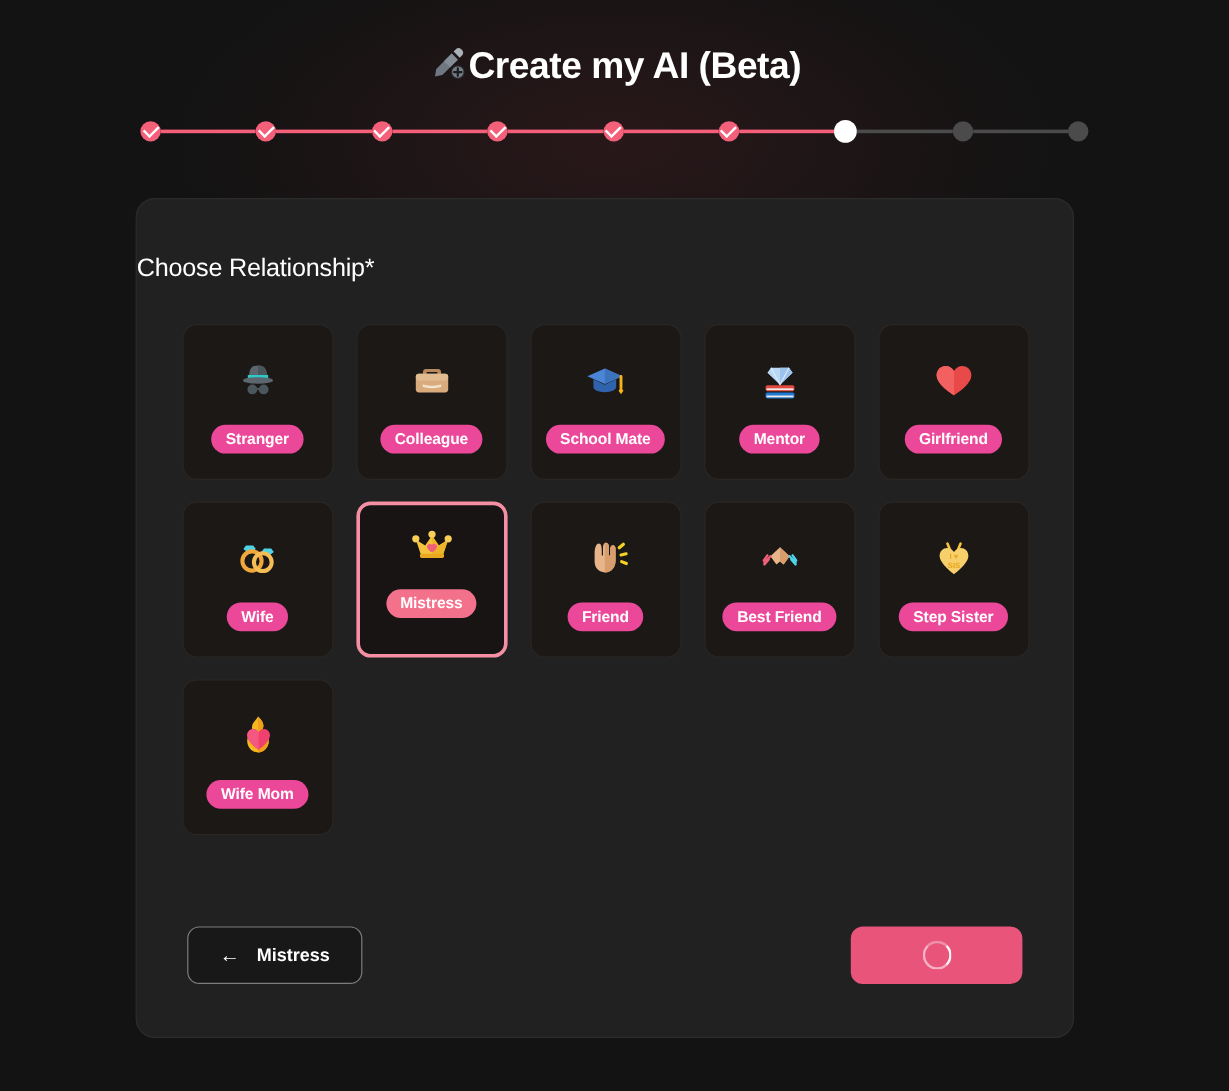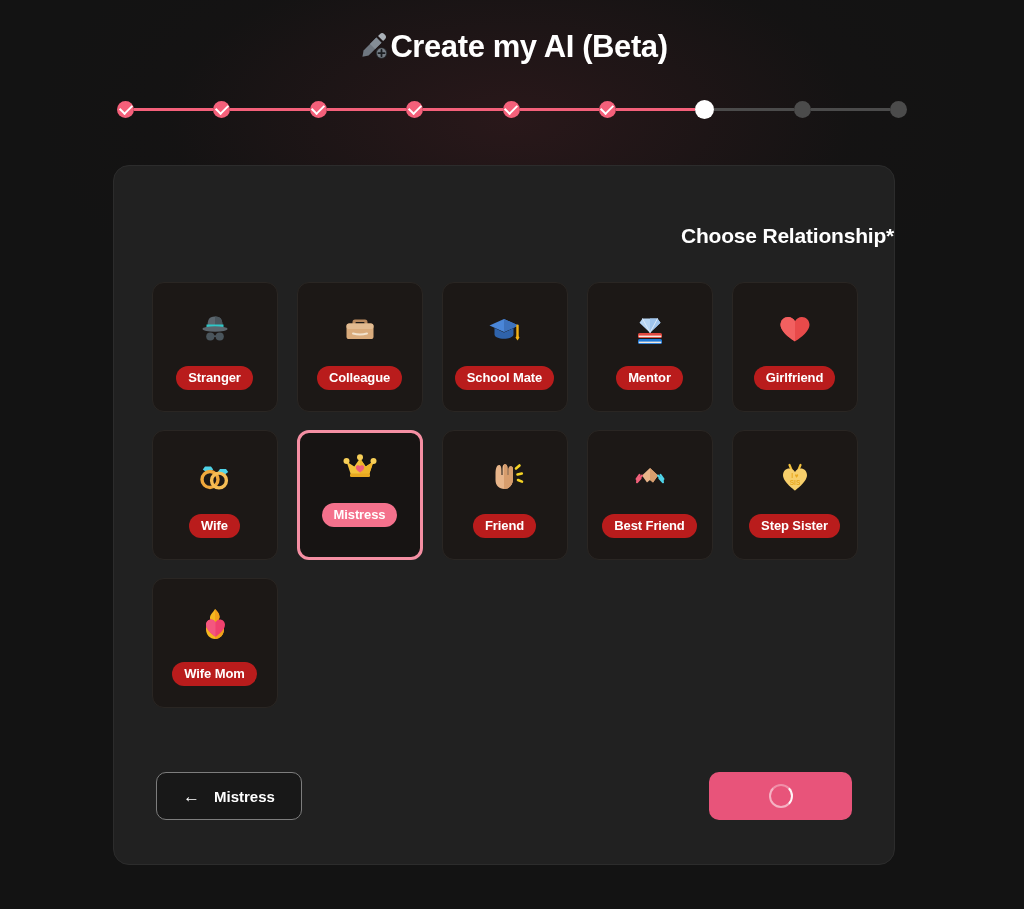--- a/index.html
+++ b/index.html
@@ -16,21 +16,21 @@
   body {
     position: relative;
     background:
       radial-gradient(ellipse 620px 300px at 50% 120px, rgba(120,40,50,0.22) 0%, rgba(40,18,20,0.06) 55%, rgba(0,0,0,0) 78%),
       #131313;
   }
 
   
   .page-title {
     display: flex;
-    align-items: center;
+    align-items: flex-end;
     justify-content: center;
     padding-top: 22px;
     height: 70px;
   }
   .pencil-icon { width: 34px; height: 34px; display: block; flex: none; }
   .page-title h1 {
     color: #ffffff;
     font-size: 31px;
     font-weight: bold;
     letter-spacing: -0.4px;
@@ -80,23 +80,23 @@
     top: 165px;
     width: 782px;
     height: 700px;
     background: #212121;
     border: 1px solid #2c2c2c;
     border-radius: 16px;
   }
   .panel-title {
     color: #ffffff;
     font-size: 21px;
-    font-weight: bold;
-    text-align: right;
-    margin-top: 58px;
+    font-weight: normal;
+    text-align: left;
+    margin-top: 46px;
     letter-spacing: -0.2px;
   }
 
   
   .grid {
     margin: 34px auto 0 auto;
     width: 705px;
     display: grid;
     grid-template-columns: repeat(5, 126px);
     gap: 18px 19px;
@@ -126,21 +126,21 @@
     line-height: 48px;
     height: 48px;
     display: flex;
     align-items: center;
     justify-content: center;
     user-select: none;
   }
   .option .emoji svg { display: block; }
   .option .pill {
     margin-top: 14px;
-    background: #b91c1c;
+    background: #ec4899;
     color: #ffffff;
     font-size: 13px;
     font-weight: bold;
     border-radius: 999px;
     padding: 5px 12px 6px 12px;
     line-height: 1;
     white-space: nowrap;
     letter-spacing: -0.1px;
   }
   .option.selected .pill { background: #f4718c; }

